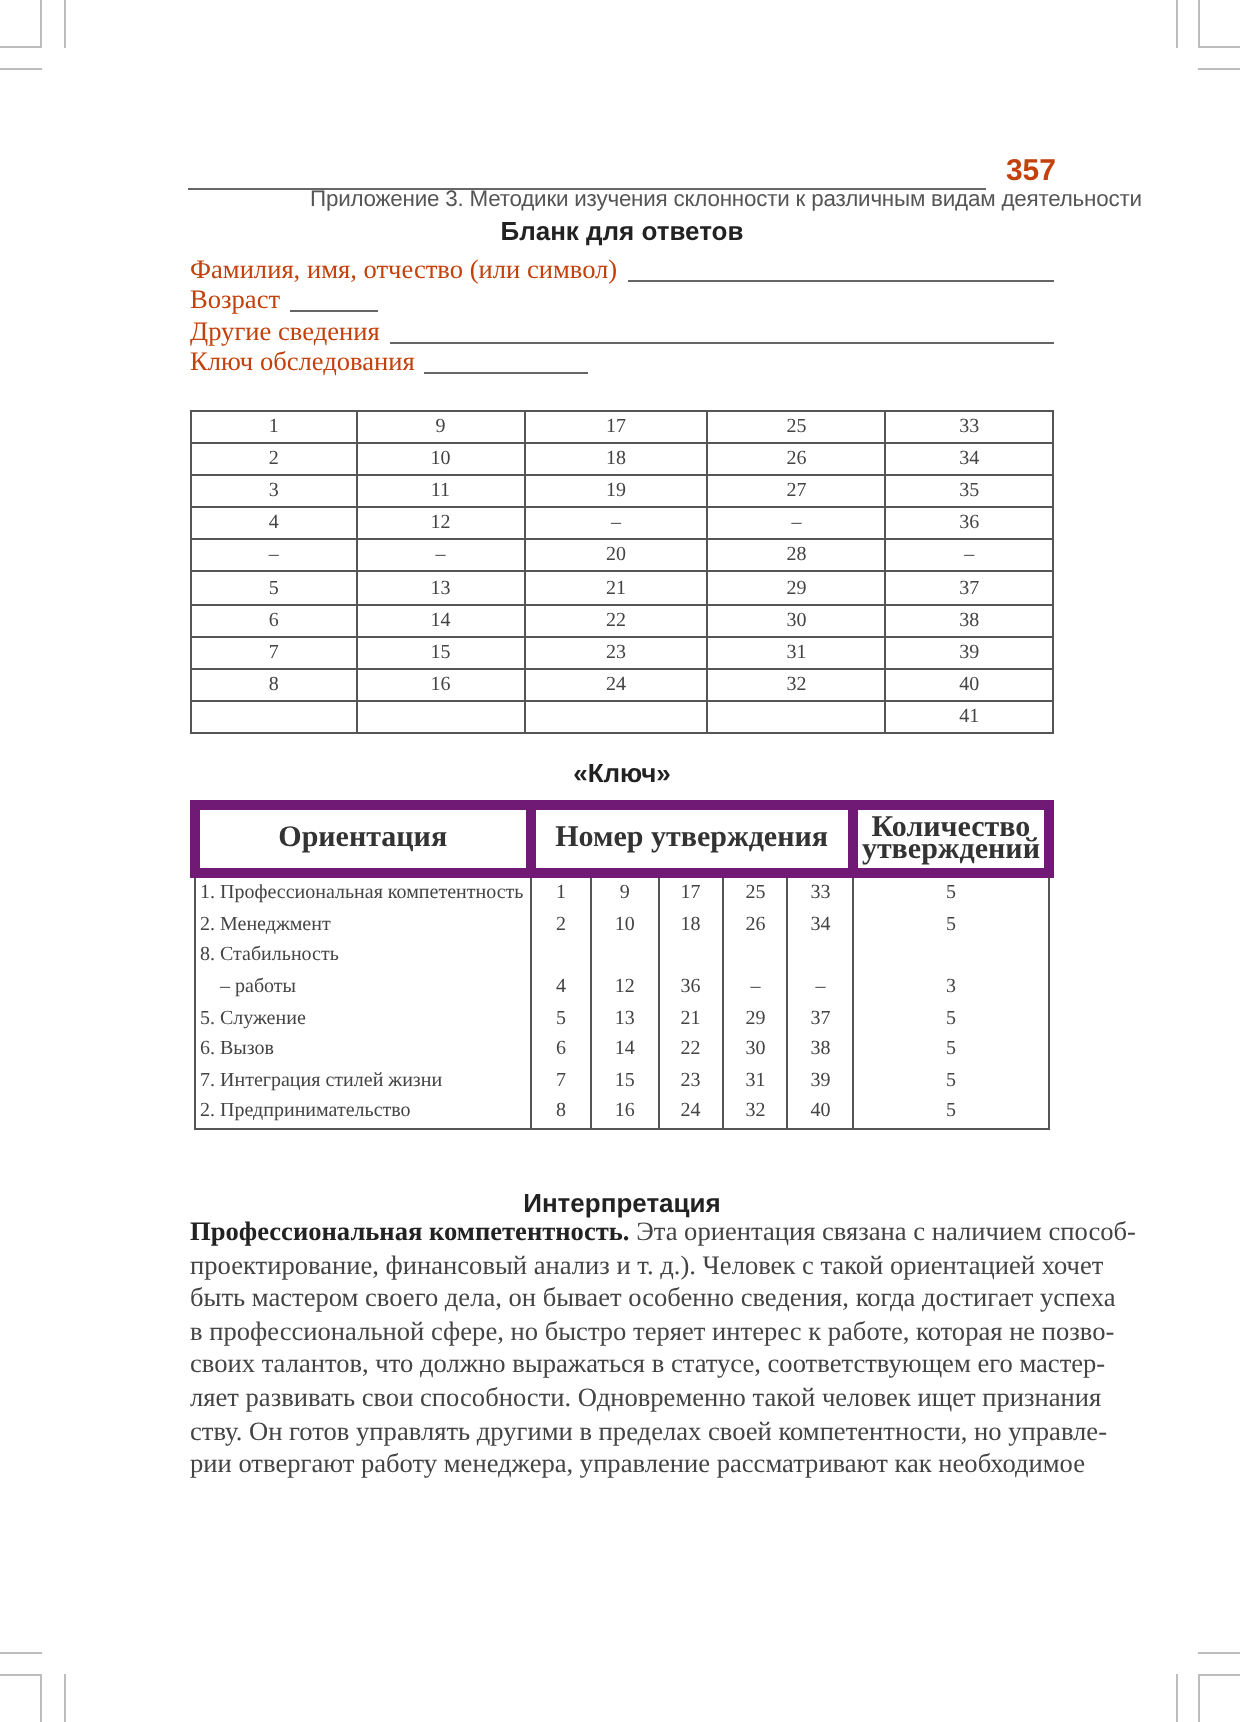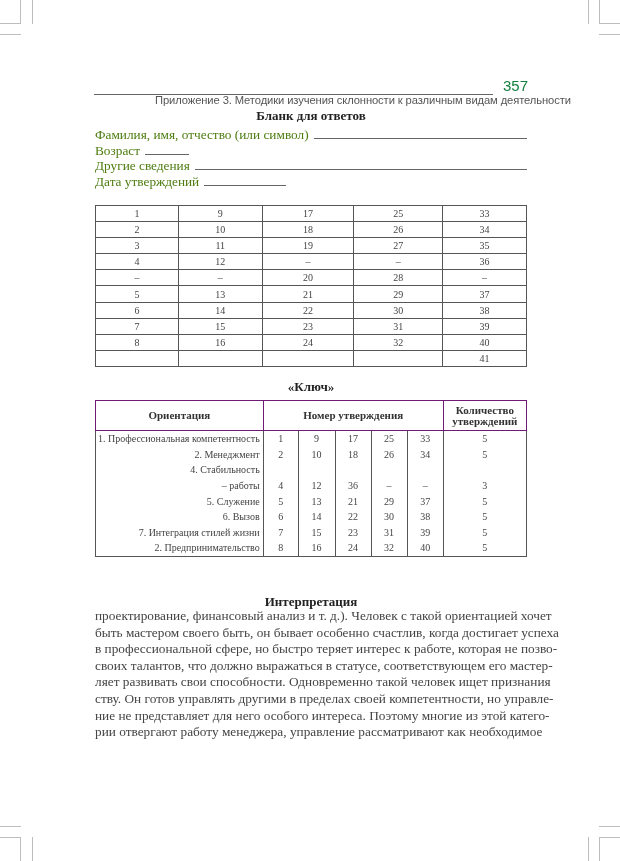--- a/index.html
+++ b/index.html
@@ -11,47 +11,47 @@
     .running-head {
       position: absolute; left: 94px; top: 78px; width: 434px; height: 20px;
     }
     .running-head .title {
       position: absolute; left: 22px; top: 16px; font-family: Liberation Sans, sans-serif;
       font-size: 11.2px; color: #555; white-space: nowrap; letter-spacing: -0.1px; padding-left: 39px;
     }
     .running-head .rule { position: absolute; left: 0; top: 16px; width: 399px; height: 1px; background: #666; }
     .running-head .pageno {
       position: absolute; right: 0; top: -1px; font-family: "Liberation Sans", sans-serif;
-      font-weight: normal; font-size: 15px; color: #15803d;
+      font-weight: bold; font-size: 15px; color: #c2410c;
     }
     .heading {
       position: absolute; left: 94px; width: 434px; text-align: center;
-      font-family: Liberation Serif, serif; font-weight: bold; font-size: 13px; color: #222;
+      font-family: Liberation Sans, sans-serif; font-weight: bold; font-size: 13px; color: #222;
     }
     .form-lines { position: absolute; left: 95px; top: 127px; width: 432px; }
-    .form-line { display: flex; align-items: flex-start; height: 15.5px; font-size: 13.3px; color: #4d7c0f; }
+    .form-line { display: flex; align-items: center; height: 15.5px; font-size: 13.3px; color: #c2410c; }
     .form-line .lbl { white-space: nowrap; }
     .form-line .fill { border-bottom: 1px solid #666; margin-left: 5px; height: 11px; }
     .form-line .fill.grow { flex: 1; }
 
     table { border-collapse: collapse; position: absolute; }
     .answer-table { left: 95px; top: 205px; width: 432px; }
     .answer-table td {
       border: 1px solid #555; height: 15.1px; padding: 0; font-size: 10px; text-align: center; color: #444;
     }
     .key-table { left: 95px; top: 400px; width: 432px; }
     .key-table th {
-      border: 1px solid #701a75; font-size: 11px; font-weight: bold; color: #333; padding: 2px 2px; height: 25px; line-height: 11px;
+      border: 5px solid #701a75; font-size: 15px; font-weight: bold; color: #333; padding: 2px 2px; height: 25px; line-height: 11px;
     }
     .key-table td {
       border-left: 1px solid #555; border-right: 1px solid #555; font-size: 10px; color: #444;
       height: 15.6px; padding: 0 3px; text-align: center;
     }
     .key-table tr.last td { border-bottom: 1px solid #555; }
-    .key-table td.orient { text-align: right; padding-left: 2px; white-space: nowrap; }
+    .key-table td.orient { text-align: left; padding-left: 2px; white-space: nowrap; }
     .key-table td.num { border-left: 1px solid #555; border-right: 1px solid #555; }
     .key-table td.sub { padding-left: 12px; }
     .paragraph {
       position: absolute; left: 95px; top: 608px; width: 432px; font-size: 13.3px; line-height: 16.6px;
       color: #444; text-align: justify;
     }
     .paragraph .line { display: block; text-align-last: justify; white-space: nowrap; }
     .paragraph .lead { font-weight: bold; color: #222; }
   </style>
 </head>
@@ -89,21 +89,21 @@
   </div>
   <div class="form-line">
     <span class="lbl">Возраст</span>
     <span class="fill" style="width:44px;"></span>
   </div>
   <div class="form-line">
     <span class="lbl">Другие сведения</span>
     <span class="fill grow"></span>
   </div>
   <div class="form-line">
-    <span class="lbl">Дата утверждений</span>
+    <span class="lbl">Ключ обследования</span>
     <span class="fill" style="width:82px;"></span>
   </div>
 </div>
 
 <table class="answer-table">
   <colgroup>
     <col style="width:83px">
       <col style="width:84px">
       <col style="width:92px">
       <col style="width:89px">
@@ -218,21 +218,21 @@
       <tr>
         <td class="orient">2. Менеджмент</td>
         <td class="num">2</td>
         <td class="num">10</td>
         <td class="num">18</td>
         <td class="num">26</td>
         <td class="num">34</td>
         <td>5</td>
       </tr>
       <tr>
-        <td class="orient">4. Стабильность</td>
+        <td class="orient">8. Стабильность</td>
         <td class="num"></td>
         <td class="num"></td>
         <td class="num"></td>
         <td class="num"></td>
         <td class="num"></td>
         <td></td>
       </tr>
       <tr>
         <td class="orient sub">– работы</td>
         <td class="num">4</td>
@@ -277,21 +277,21 @@
         <td class="num">32</td>
         <td class="num">40</td>
         <td>5</td>
       </tr>
     </tbody>
 </table>
 
 <div class="heading" style="top:594px;">Интерпретация</div>
 
 <div class="paragraph">
+  <span class="line"><span class="lead">Профессиональная компетентность.</span><span> Эта ориентация связана с наличием способ-</span></span>
   <span class="line">проектирование, финансовый анализ и т. д.). Человек с такой ориентацией хочет</span>
-  <span class="line">быть мастером своего быть, он бывает особенно счастлив, когда достигает успеха</span>
+  <span class="line">быть мастером своего дела, он бывает особенно сведения, когда достигает успеха</span>
   <span class="line">в профессиональной сфере, но быстро теряет интерес к работе, которая не позво-</span>
   <span class="line">своих талантов, что должно выражаться в статусе, соответствующем его мастер-</span>
   <span class="line">ляет развивать свои способности. Одновременно такой человек ищет признания</span>
   <span class="line">ству. Он готов управлять другими в пределах своей компетентности, но управле-</span>
-  <span class="line">ние не представляет для него особого интереса. Поэтому многие из этой катего-</span>
   <span class="line">рии отвергают работу менеджера, управление рассматривают как необходимое</span>
 </div>
 
 </body></html>

